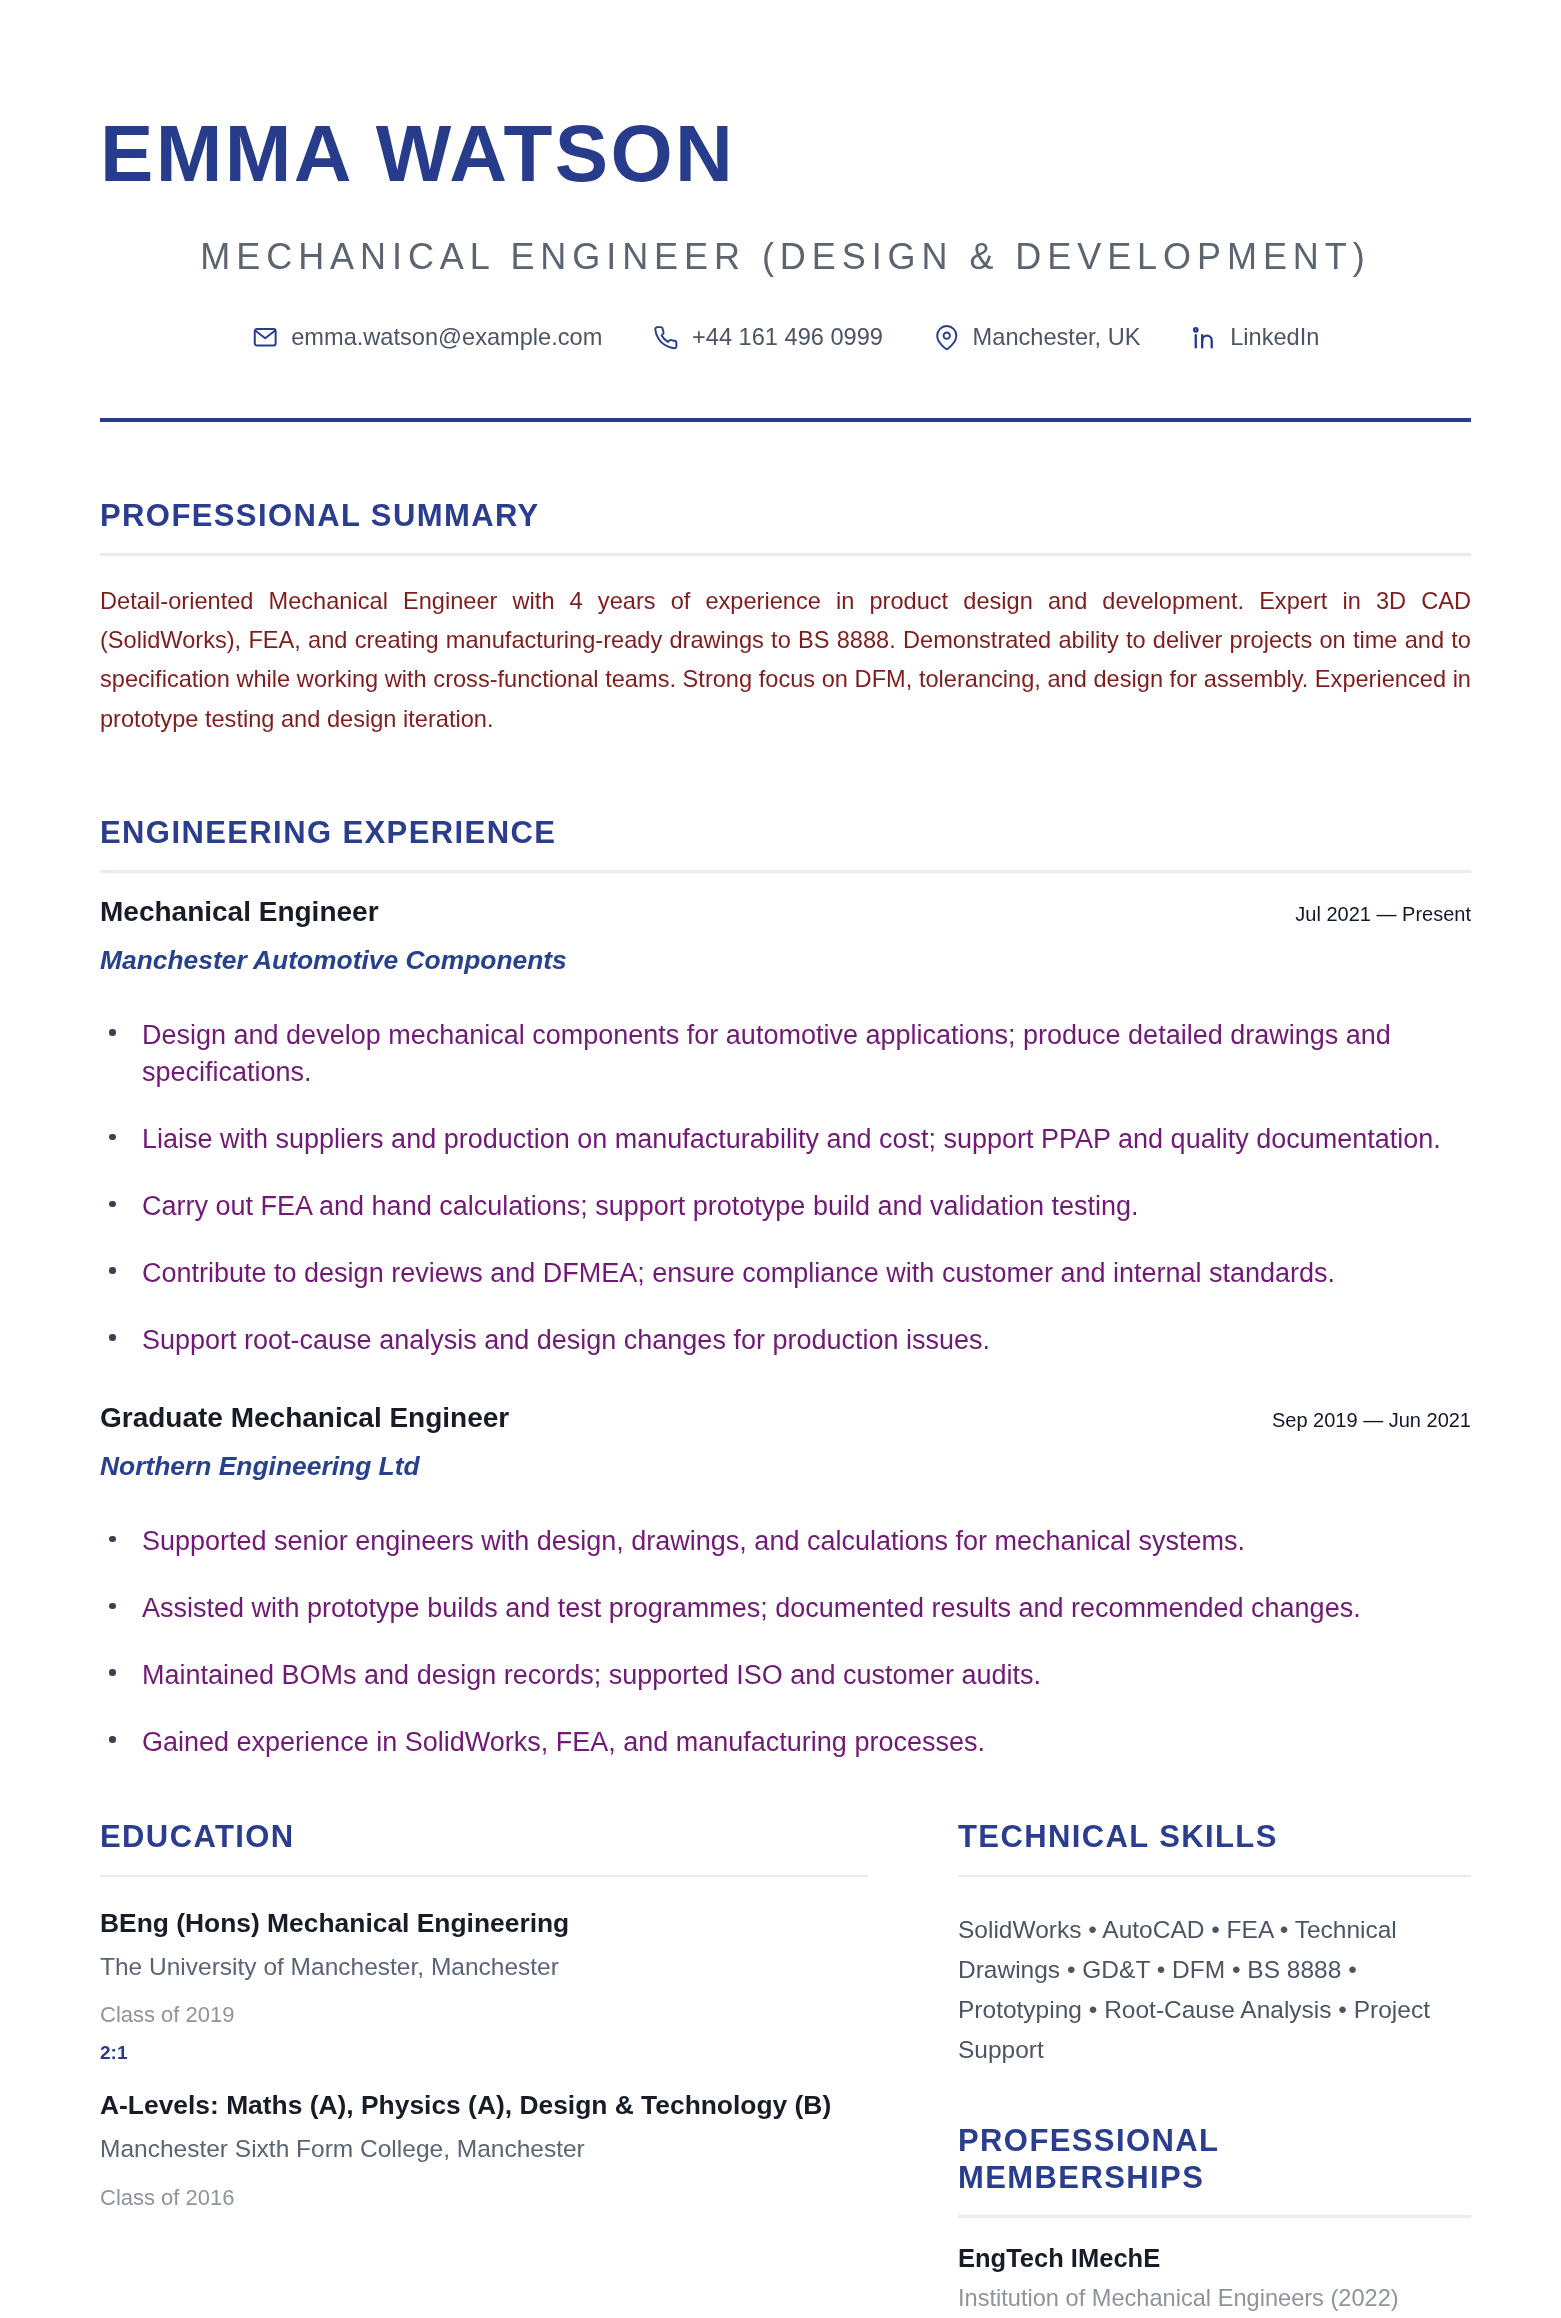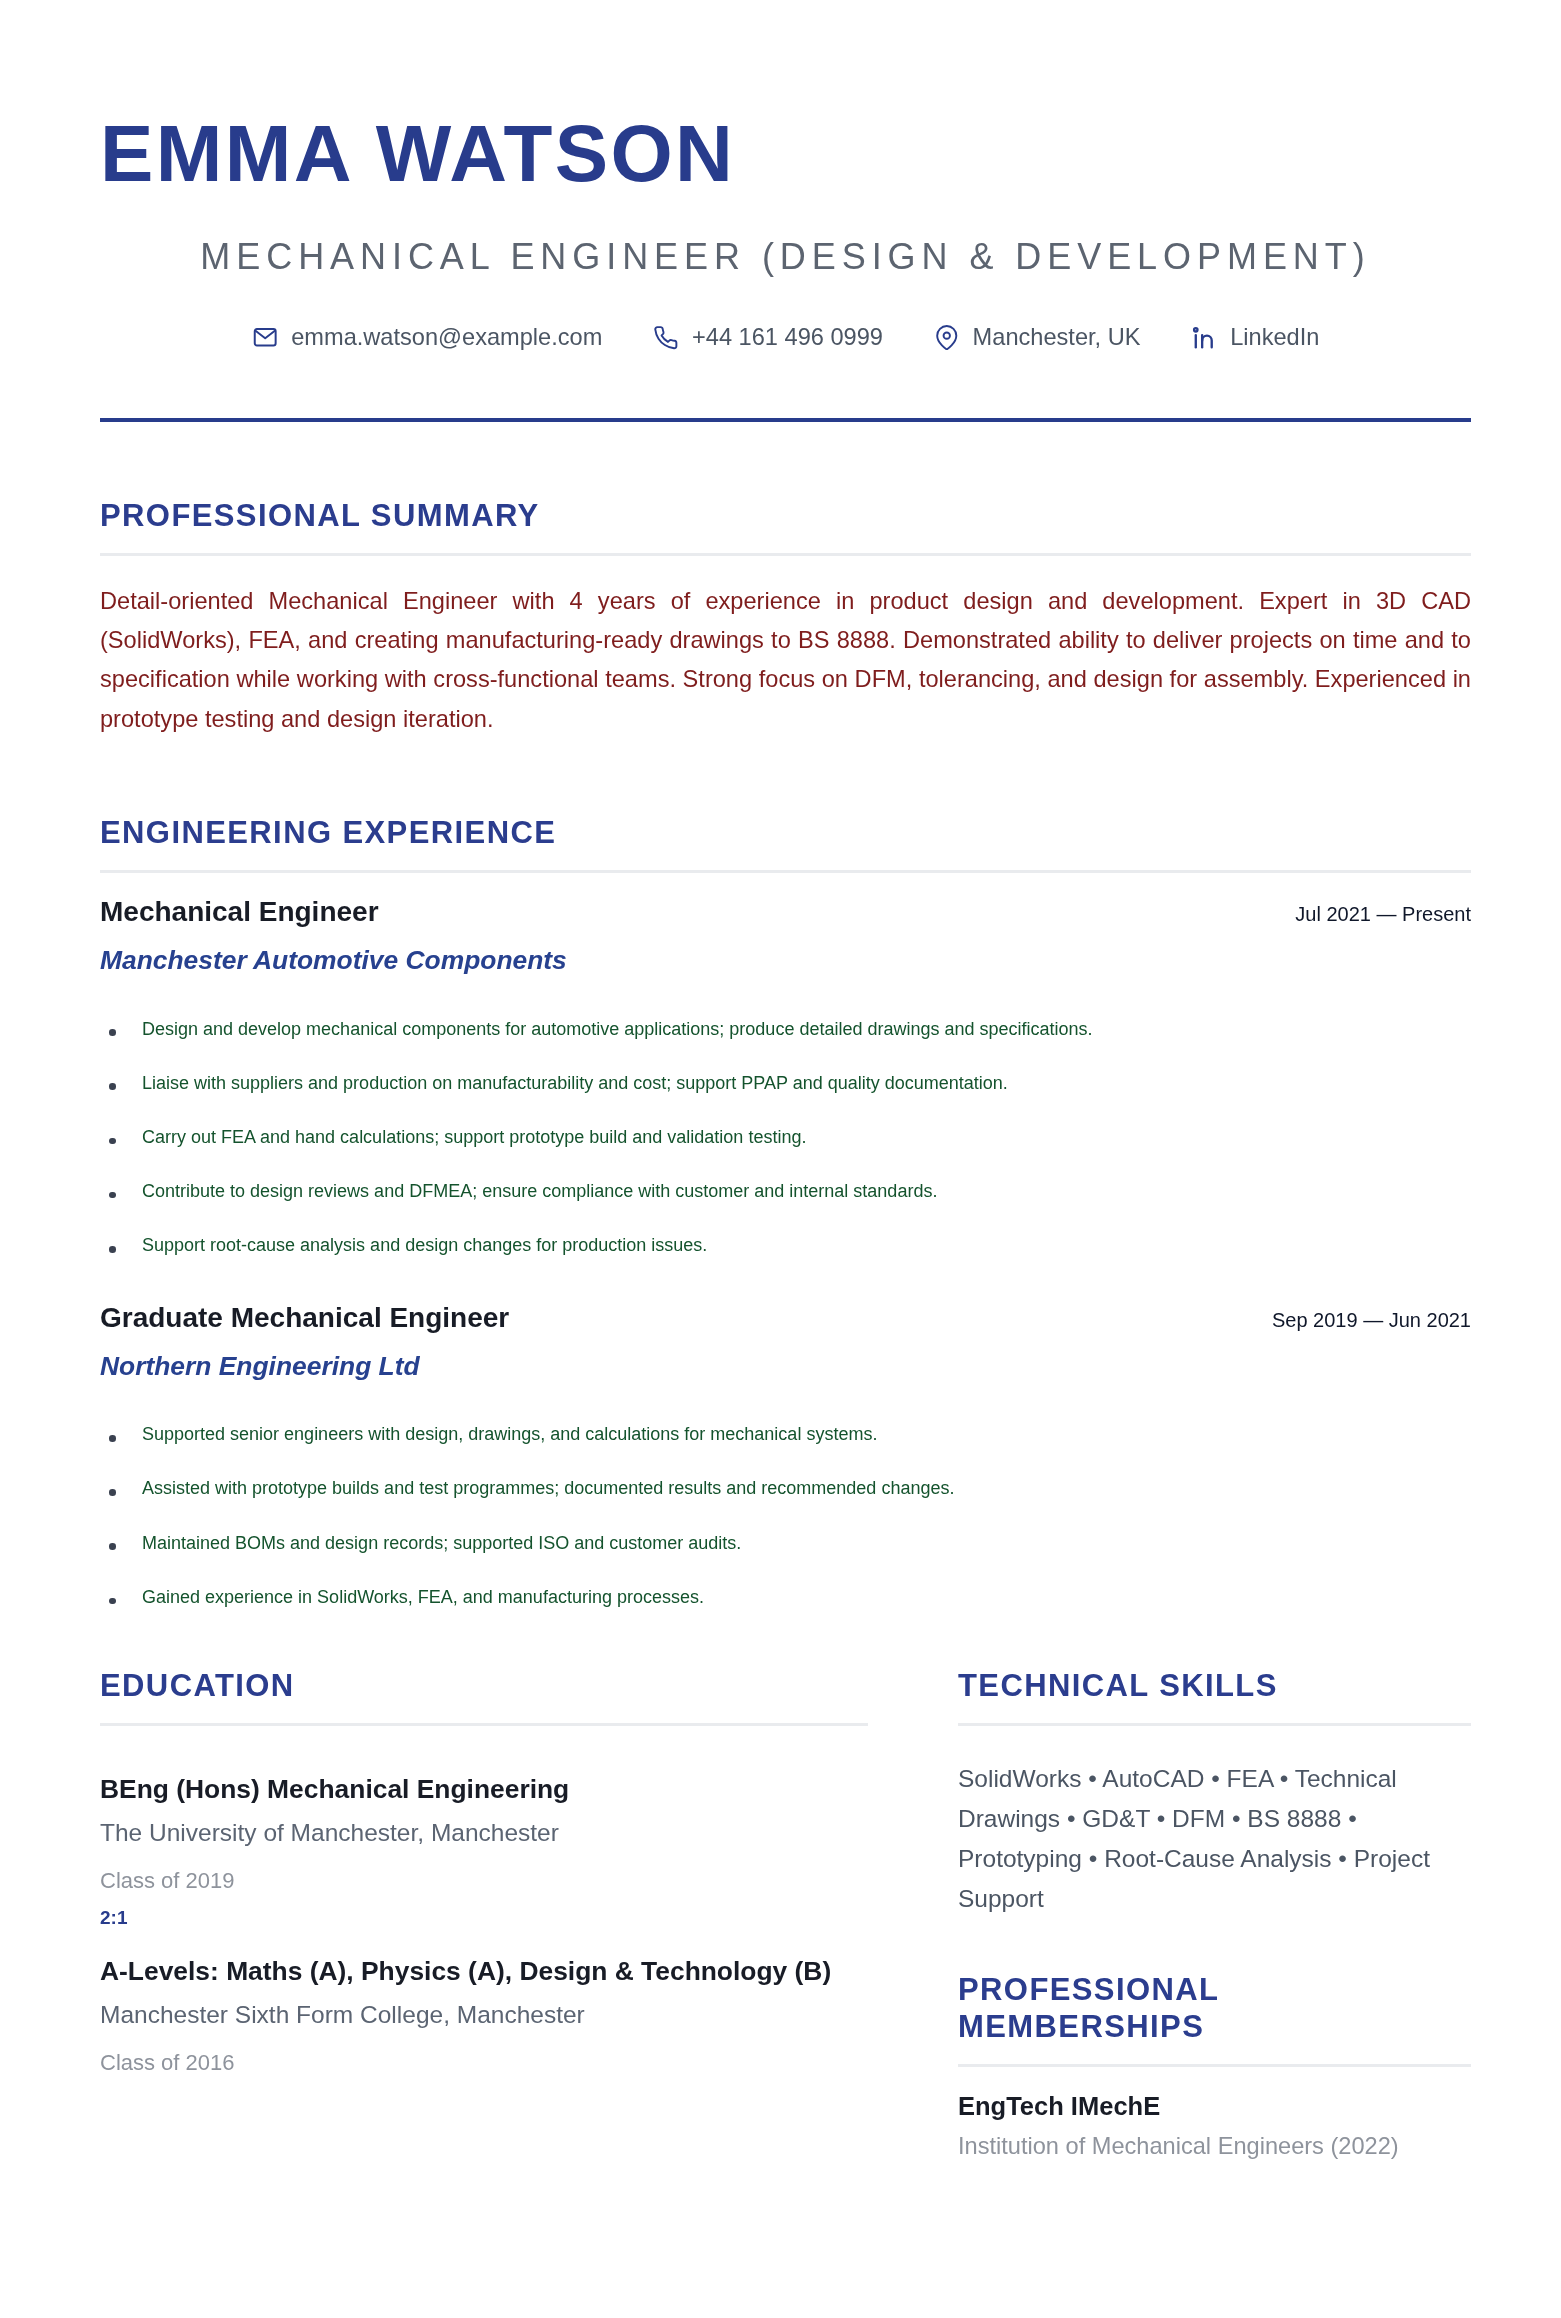--- a/index.html
+++ b/index.html
@@ -105,44 +105,44 @@
     line-height: 1.2;
   }
   ul.bullets {
     list-style: none;
     margin: 40px 0 0 0;
     padding: 0;
   }
   ul.bullets li {
     position: relative;
     padding-left: 42px;
-    font-size: 18px;
+    font-size: 27px;
     line-height: 1.4;
-    color: #14532d;
+    color: #701a75;
     margin-bottom: 29px;
   }
   ul.bullets li::before {
     content: "";
     position: absolute;
     left: 9.4px;
     top: 12.7px;
     width: 6.6px;
     height: 6.6px;
     border-radius: 50%;
     background: #3a4150;
   }
   
   .columns {
     display: flex;
     margin-top: 57px;
     gap: 90px;
   }
   .col-left  { width: 768px; flex: none; }
   .col-right { flex: 1; min-width: 0; }
-  .edu-entry { margin-top: 48px; }
+  .edu-entry { margin-top: 31px; }
   .edu-entry + .edu-entry { margin-top: 26px; }
   .edu-degree {
     font-size: 26.4px;
     font-weight: 700;
     color: #181c26;
     line-height: 1.2;
     white-space: nowrap;
   }
   .edu-school {
     margin-top: 11.8px;

